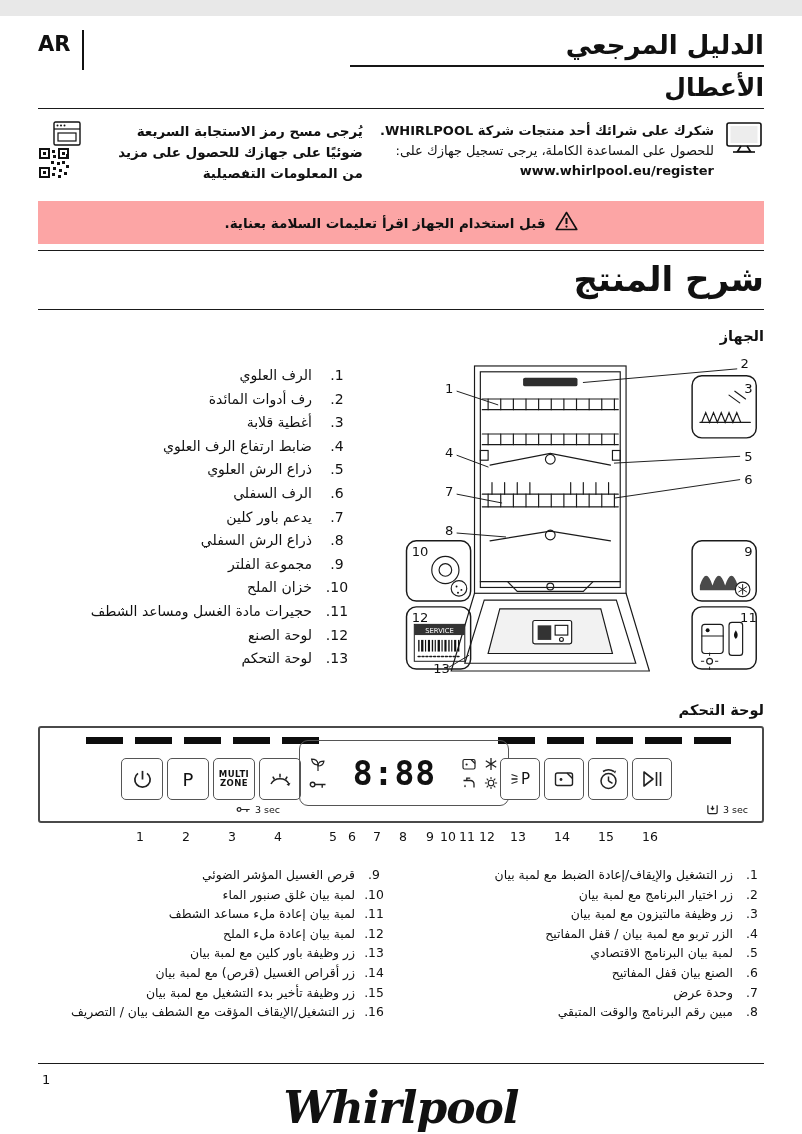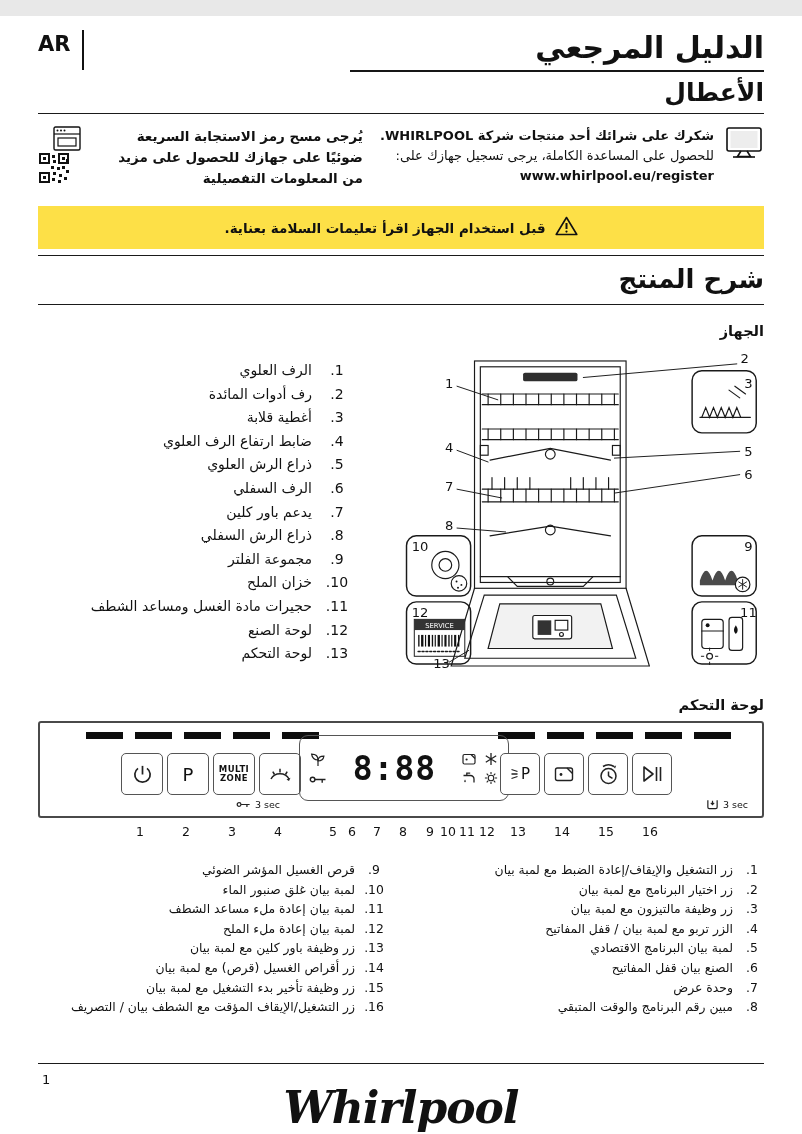--- a/index.html
+++ b/index.html
@@ -4,38 +4,38 @@
 <style>
   * { box-sizing: border-box; }
   body { margin:0; background:#e8e8e8; font-family:"DejaVu Sans", sans-serif; color:#111; }
   .page { width:802px; height:1134px; margin:16px auto; background:#fff; padding:14px 38px 10px;
           display:flex; flex-direction:column; position:relative; overflow:hidden; }
 
   
   .toprow { display:flex; justify-content:space-between; align-items:flex-start; }
   .ar-mark { font-weight:bold; font-size:21px; padding:2px 12px 14px 0; border-right:2.5px solid #111; }
   .titles { width:57%; text-align:right; direction:rtl; }
-  .title1 { font-size:30px; font-weight:bold; margin:0; padding-bottom:5px; border-bottom:2px solid #161616; }
+  .title1 { font-size:26px; font-weight:bold; margin:0; padding-bottom:5px; border-bottom:2px solid #161616; }
   .title2 { font-size:25px; font-weight:bold; margin:6px 0 2px; }
   .rule { border:none; border-top:1.8px solid #1a1a1a; margin:4px 0; }
 
   
   .intro { display:flex; direction:rtl; align-items:flex-start; gap:10px; padding:8px 0 6px; }
   .thanks { flex:1.05; text-align:right; font-size:13px; line-height:20px; }
   .thanks .b { font-weight:bold; }
   .url { font-weight:bold; direction:ltr; unicode-bidi:isolate; }
   .qrblock { flex:1; display:flex; direction:ltr; gap:0; align-items:flex-start; }
   .qrtext { flex:1; direction:rtl; text-align:right; font-weight:bold; font-size:13.5px; line-height:21px; padding-left:6px; }
 
   
-  .banner { background:#fde047; direction:rtl; display:flex; align-items:center; justify-content:center;
+  .banner { background:#fca5a5; direction:rtl; display:flex; align-items:center; justify-content:center;
             gap:9px; font-weight:bold; font-size:13.5px; padding:10px 6px; margin:10px 0 2px; }
 
   
-  .sec-title { direction:rtl; text-align:right; font-size:26px; font-weight:bold; margin:4px 0 6px; }
+  .sec-title { direction:rtl; text-align:right; font-size:34px; font-weight:bold; margin:4px 0 6px; }
   .sub-head { direction:rtl; text-align:right; font-size:14.5px; font-weight:bold; margin:14px 0 2px; }
 
   
   .appliance { display:flex; gap:6px; margin-top:2px; }
   .parts { flex:1; padding-top:16px; }
   .part-row { display:flex; direction:rtl; gap:12px; font-size:14px; line-height:23.6px; }
   .part-num { min-width:26px; text-align:center; }
   .diagram-svg { flex:0 0 auto; }
   svg text { font-family:"DejaVu Sans", sans-serif; }
   .callout { font-size:13.5px; font-weight:500; }

